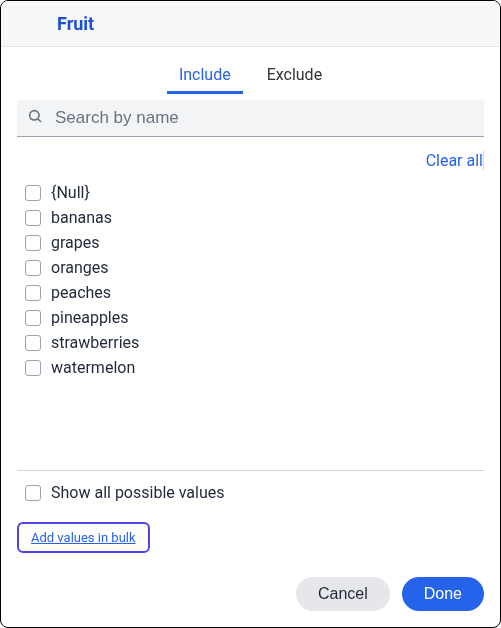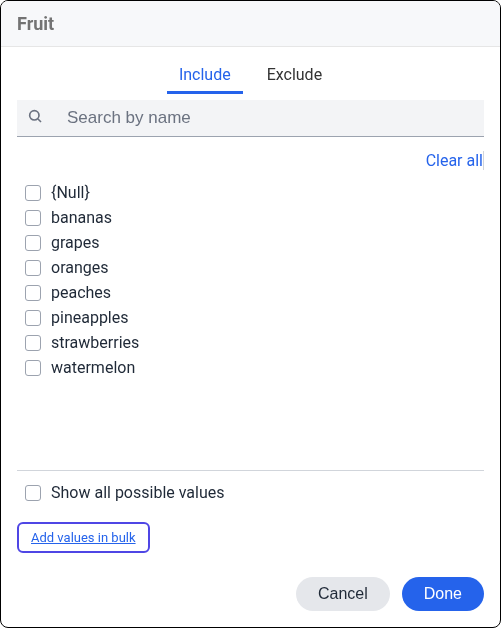--- a/index.html
+++ b/index.html
@@ -24,21 +24,22 @@
       background: #fff;
     }
     .header {
       background: #f7f8fa;
       padding: 12px 16px;
       border-bottom: 1px solid #e6e6e6;
     }
     .header-title {
       font-size: 18px;
       font-weight: 700;
-      color: #737373;
+      color: #1d4ed8;
+      margin-left: 40px;
     }
     .tabs {
       display: flex;
       justify-content: center;
       gap: 20px;
       padding-top: 14px;
       background: #fff;
     }
     .tab {
       font-size: 16px;
@@ -61,21 +62,21 @@
     }
     .search-wrap {
       padding: 6px 16px 0 16px;
     }
     .search-box {
       display: flex;
       align-items: center;
       background: #f3f4f6;
       border-bottom: 1px solid #9ca3af;
       padding: 8px 10px;
-      gap: 24px;
+      gap: 12px;
     }
     .search-icon {
       color: #6b7280;
       flex-shrink: 0;
     }
     .search-input {
       border: none;
       background: transparent;
       font-size: 17px;
       color: #6b7280;

